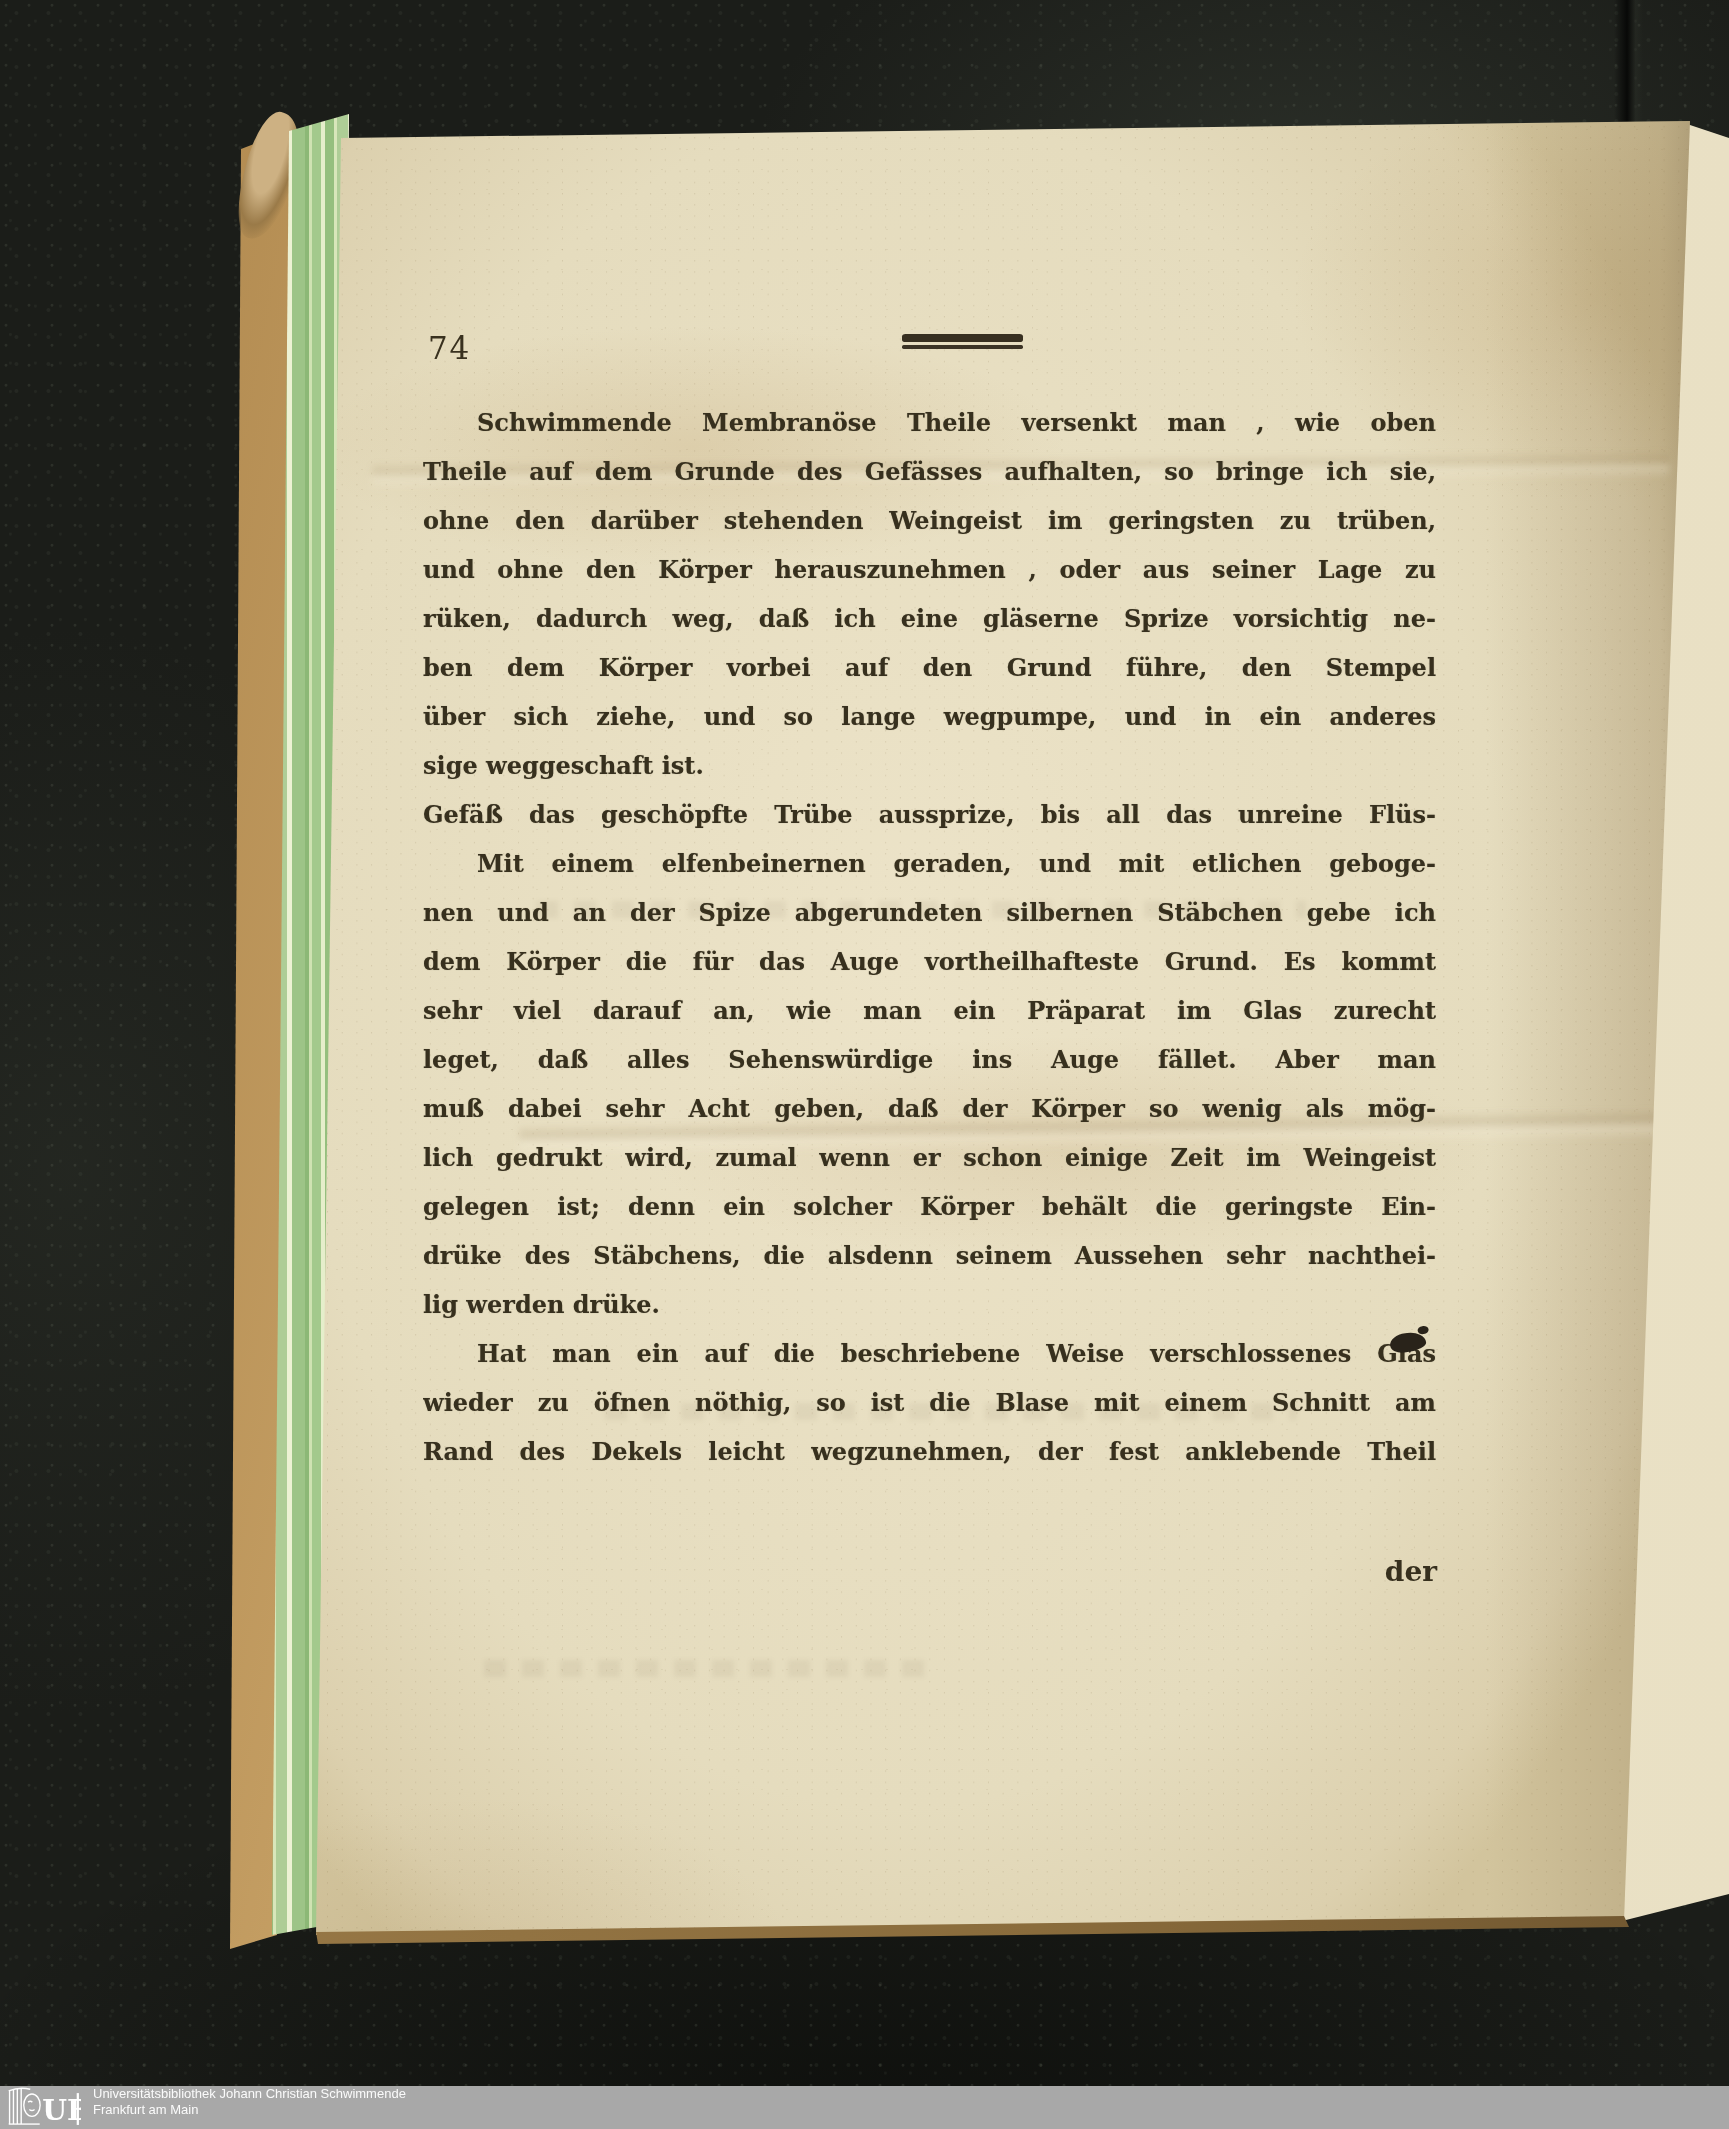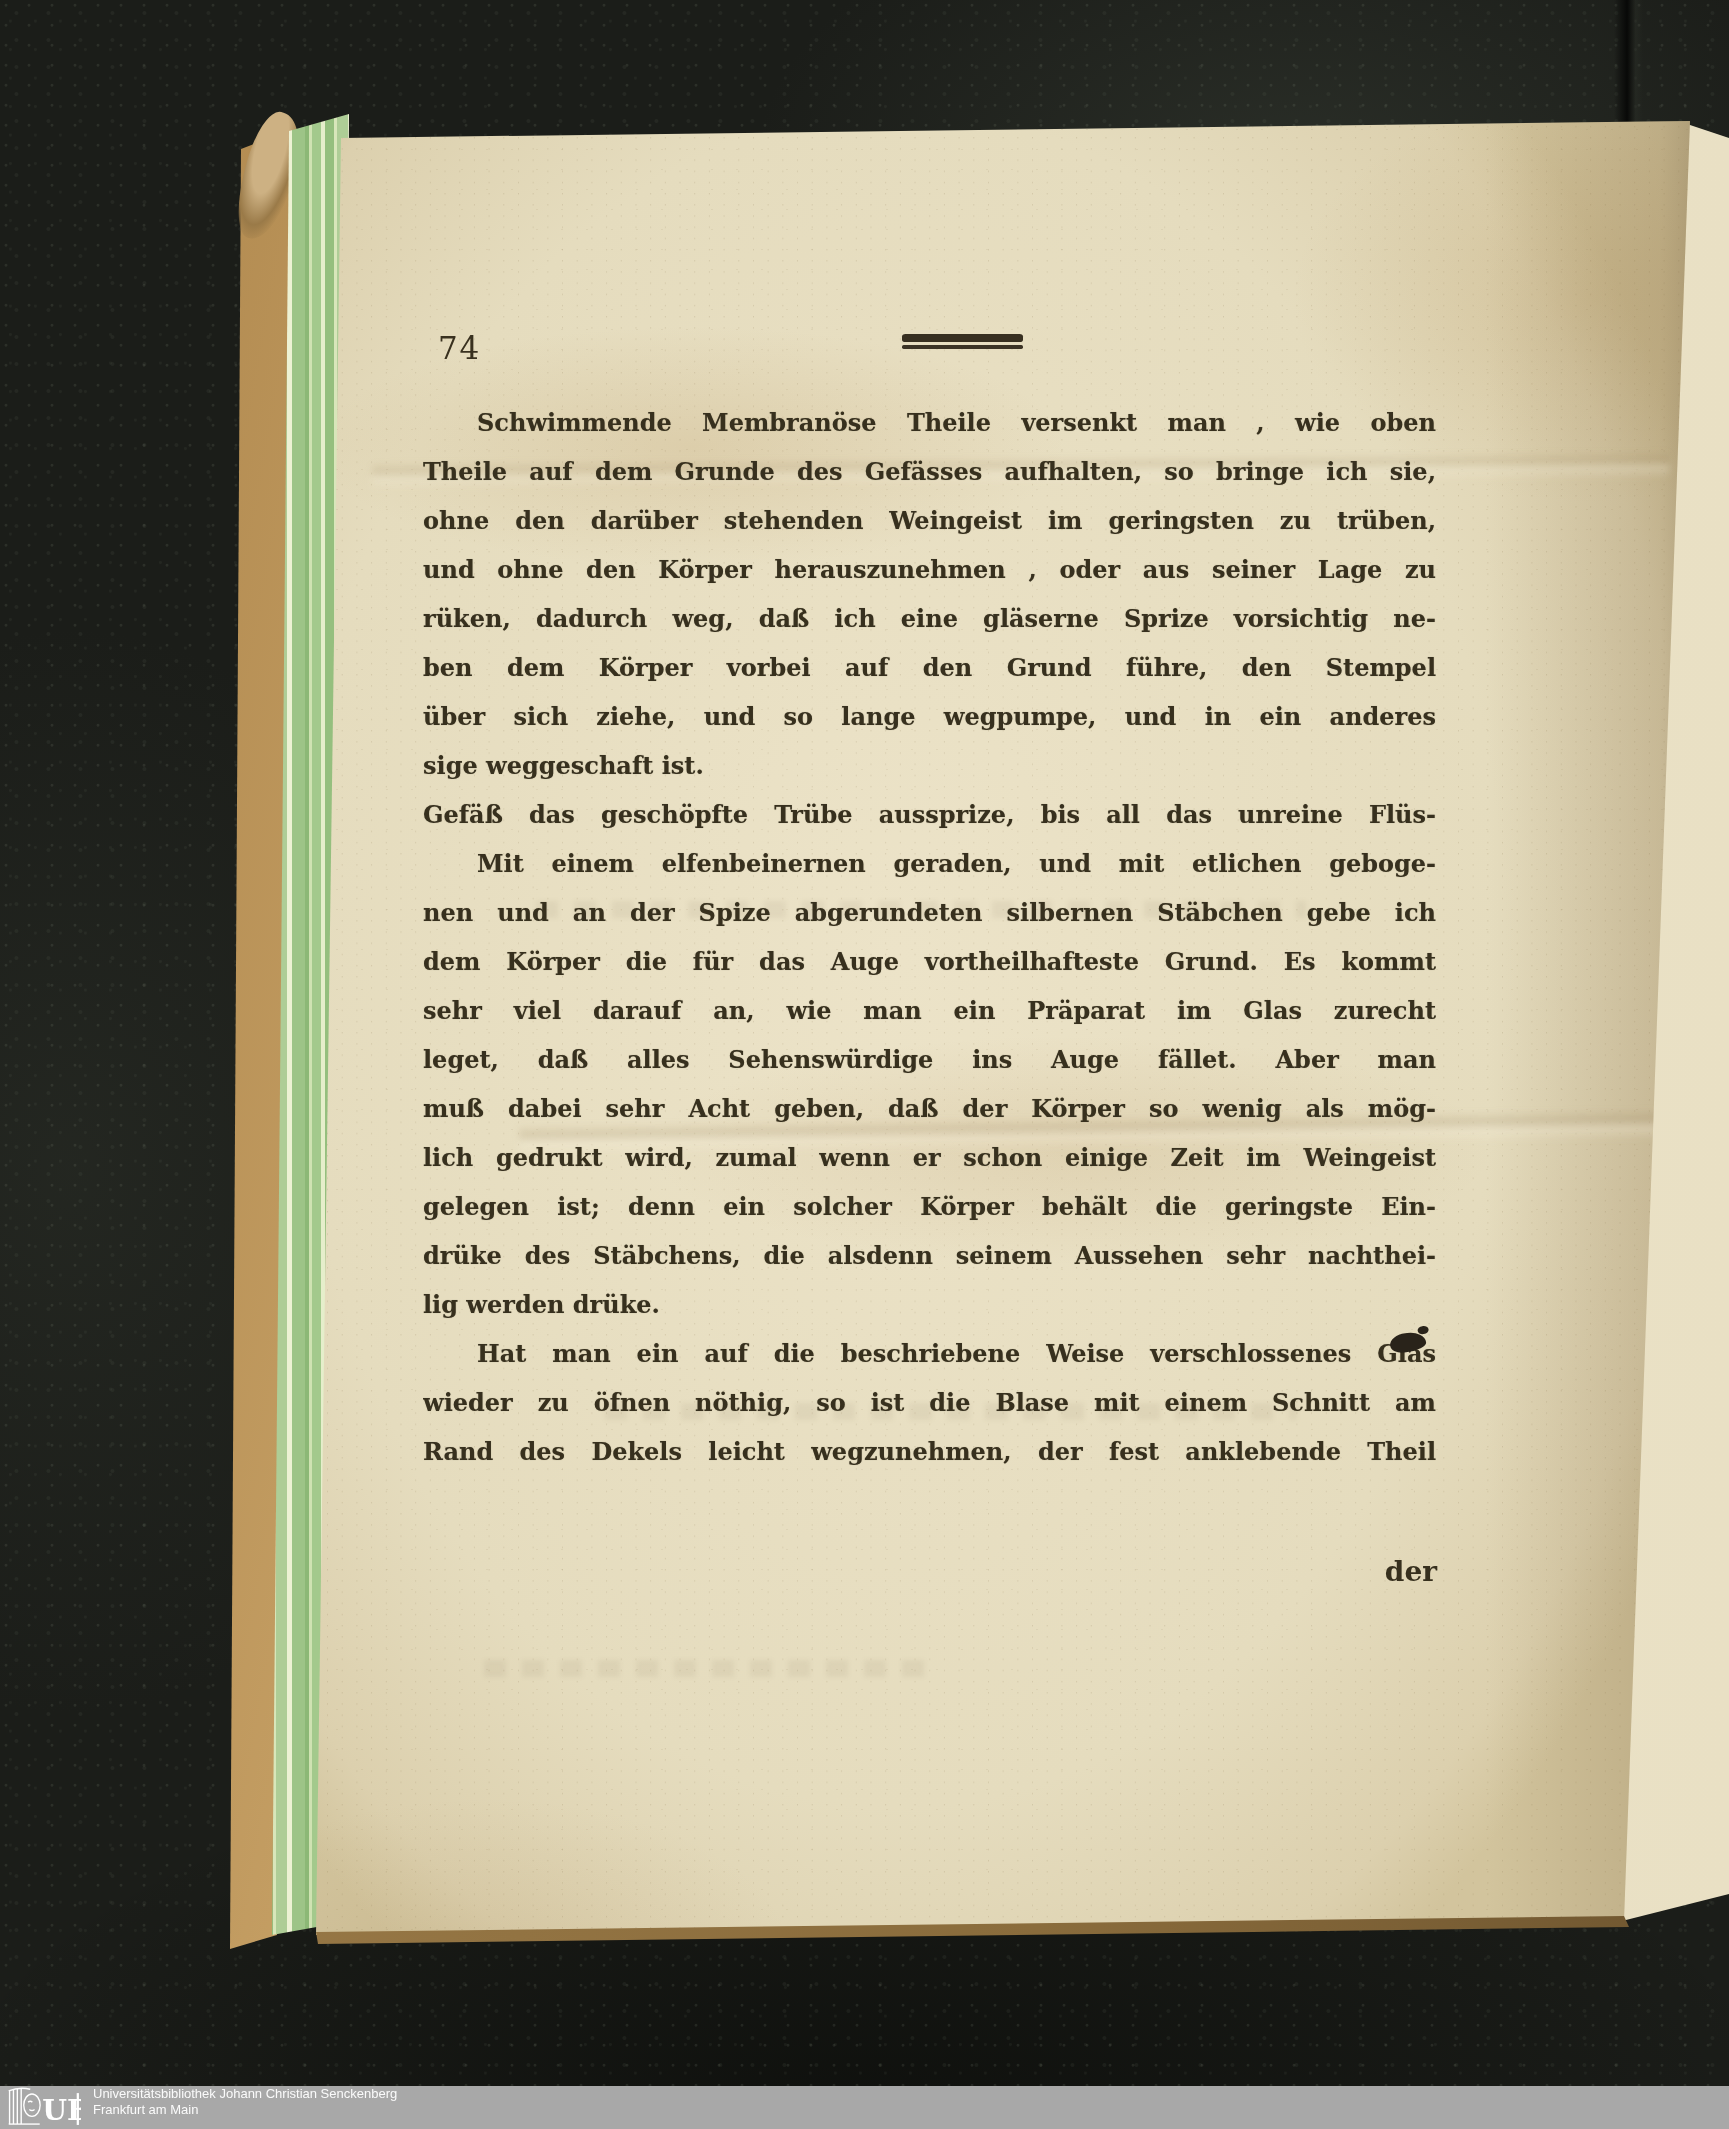--- a/index.html
+++ b/index.html
@@ -95,21 +95,21 @@
       linear-gradient(to bottom, rgba(148,111,58,.8) 0 7px, transparent 19px),
       linear-gradient(90deg,#8c7448 0 4.3px,#d9cda9 8.6px,#e7deC0 39px,#eee6cc 78px,#e9e0c4 100%);
   }
   .bottom-edge-strip{
     position:absolute;inset:0;
     clip-path:polygon(316px 1932px,1624px 1916px,1629px 1927px,318px 1944px);
     background:linear-gradient(90deg,#9a7a48,#8a6c3c 60%,#6f5630);
   }
   
   .page-number{
-    position:absolute;left:438px;top:330px;
+    position:absolute;left:428px;top:330px;
     font-size:31px;color:#39311f;letter-spacing:1.7px;
   }
   .double-rule{position:absolute;left:902px;top:334px;width:121px;}
   .double-rule .bar1{height:7.8px;background:#372f20;border-radius:3.5px/2.6px;}
   .double-rule .bar2{height:3.5px;background:#3b3325;margin-top:3.5px;border-radius:1.7px;}
   .textblock{
     position:absolute;left:423px;top:398px;width:1013px;
     color:#37301e;font-size:24px;font-weight:700;line-height:49px;
     text-shadow:0 0 0.9px rgba(55,48,30,.4);
   }
@@ -209,19 +209,19 @@
         <path d="M2 5.5 Q14 0.5 27 3.5"></path>
         <path d="M2 44 L38 44"></path>
         <ellipse cx="29" cy="22" rx="9.5" ry="13"></ellipse>
         <path d="M24.5 18.5 q2.5 -2 5 0"></path>
         <path d="M26 27 q3 2.5 6 0"></path>
       </g>
       <text x="41" y="39" font-family="DejaVu Serif, serif" font-weight="bold" font-size="33" fill="#ffffff">UB</text>
       <rect x="81" y="8" width="2.6" height="37" fill="#ffffff"></rect>
     </svg>
     <div class="footer-text">
-      <div>Universitätsbibliothek Johann Christian Senckenberg</div>
+      <div>Universitätsbibliothek Johann Christian Schwimmende</div>
       <div>Frankfurt am Main</div>
     </div>
   </div>
 
 </div>
 
 
 </body></html>

